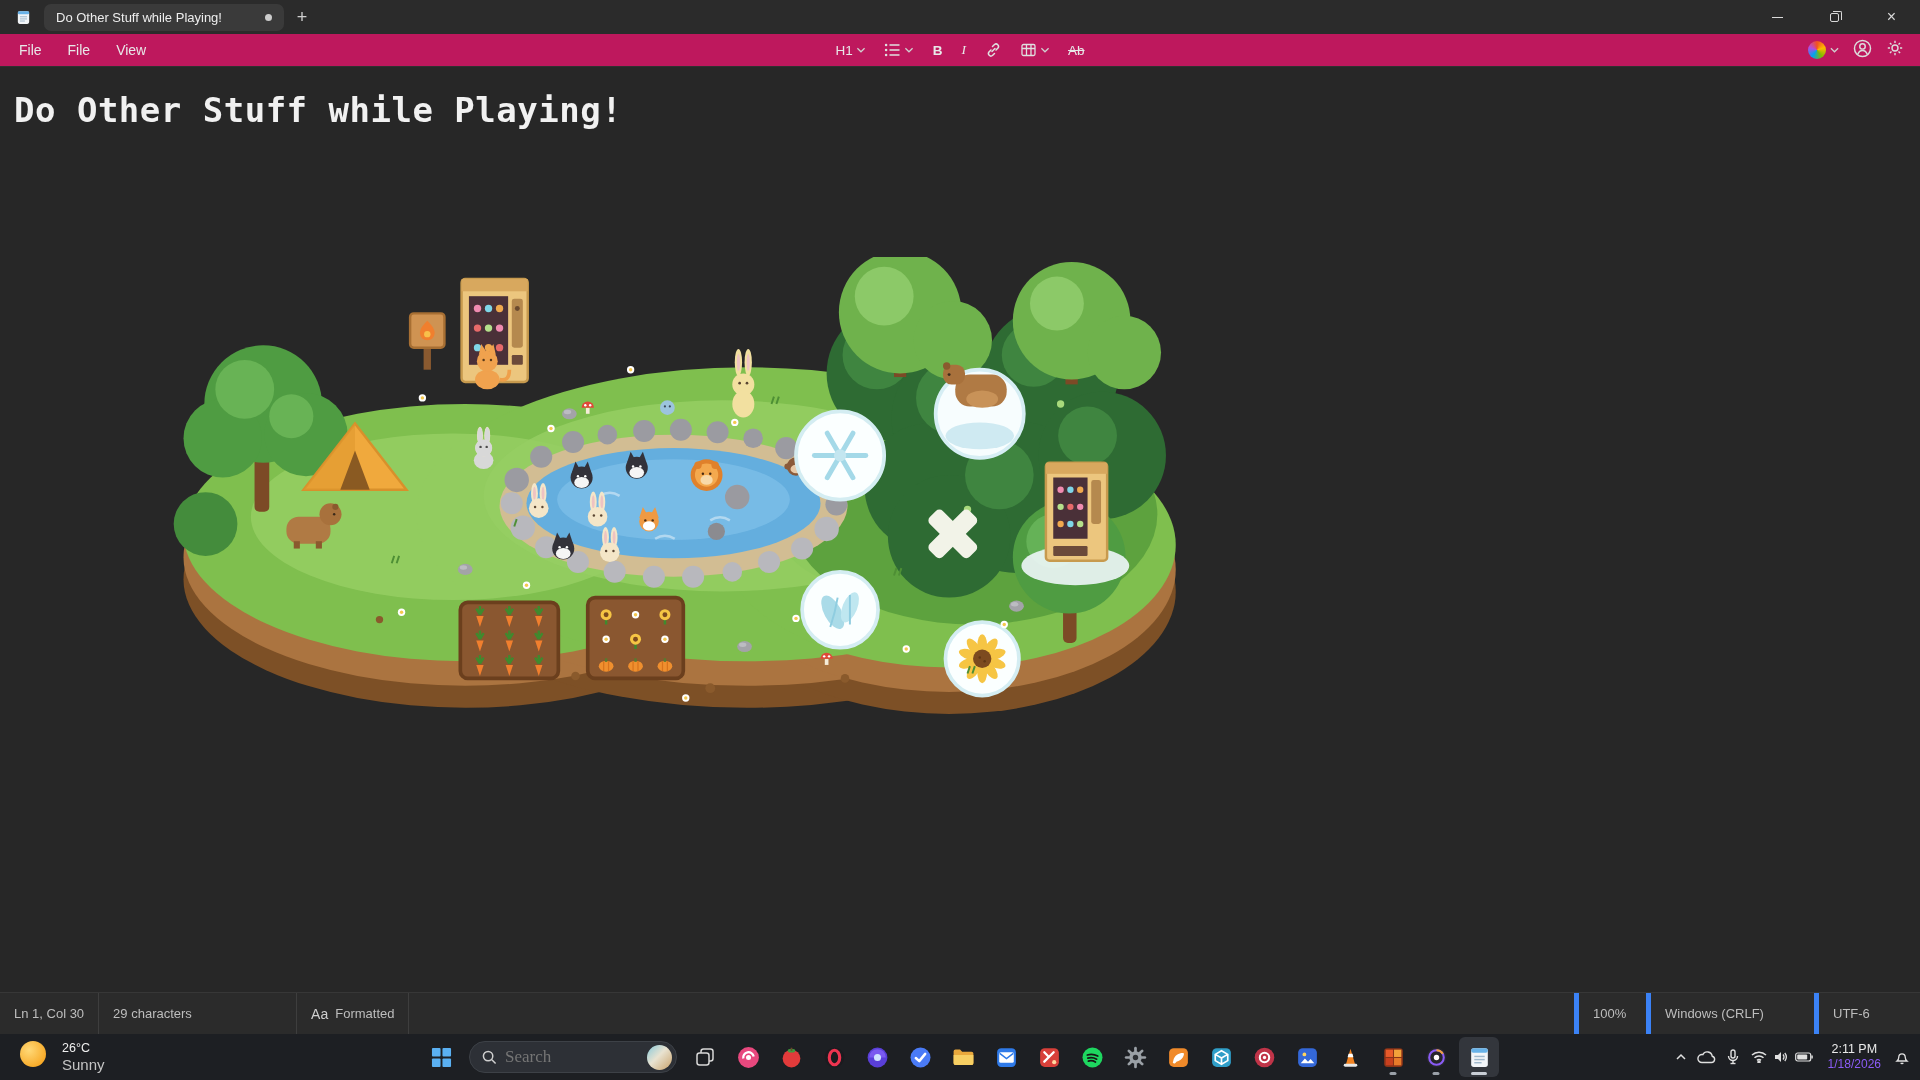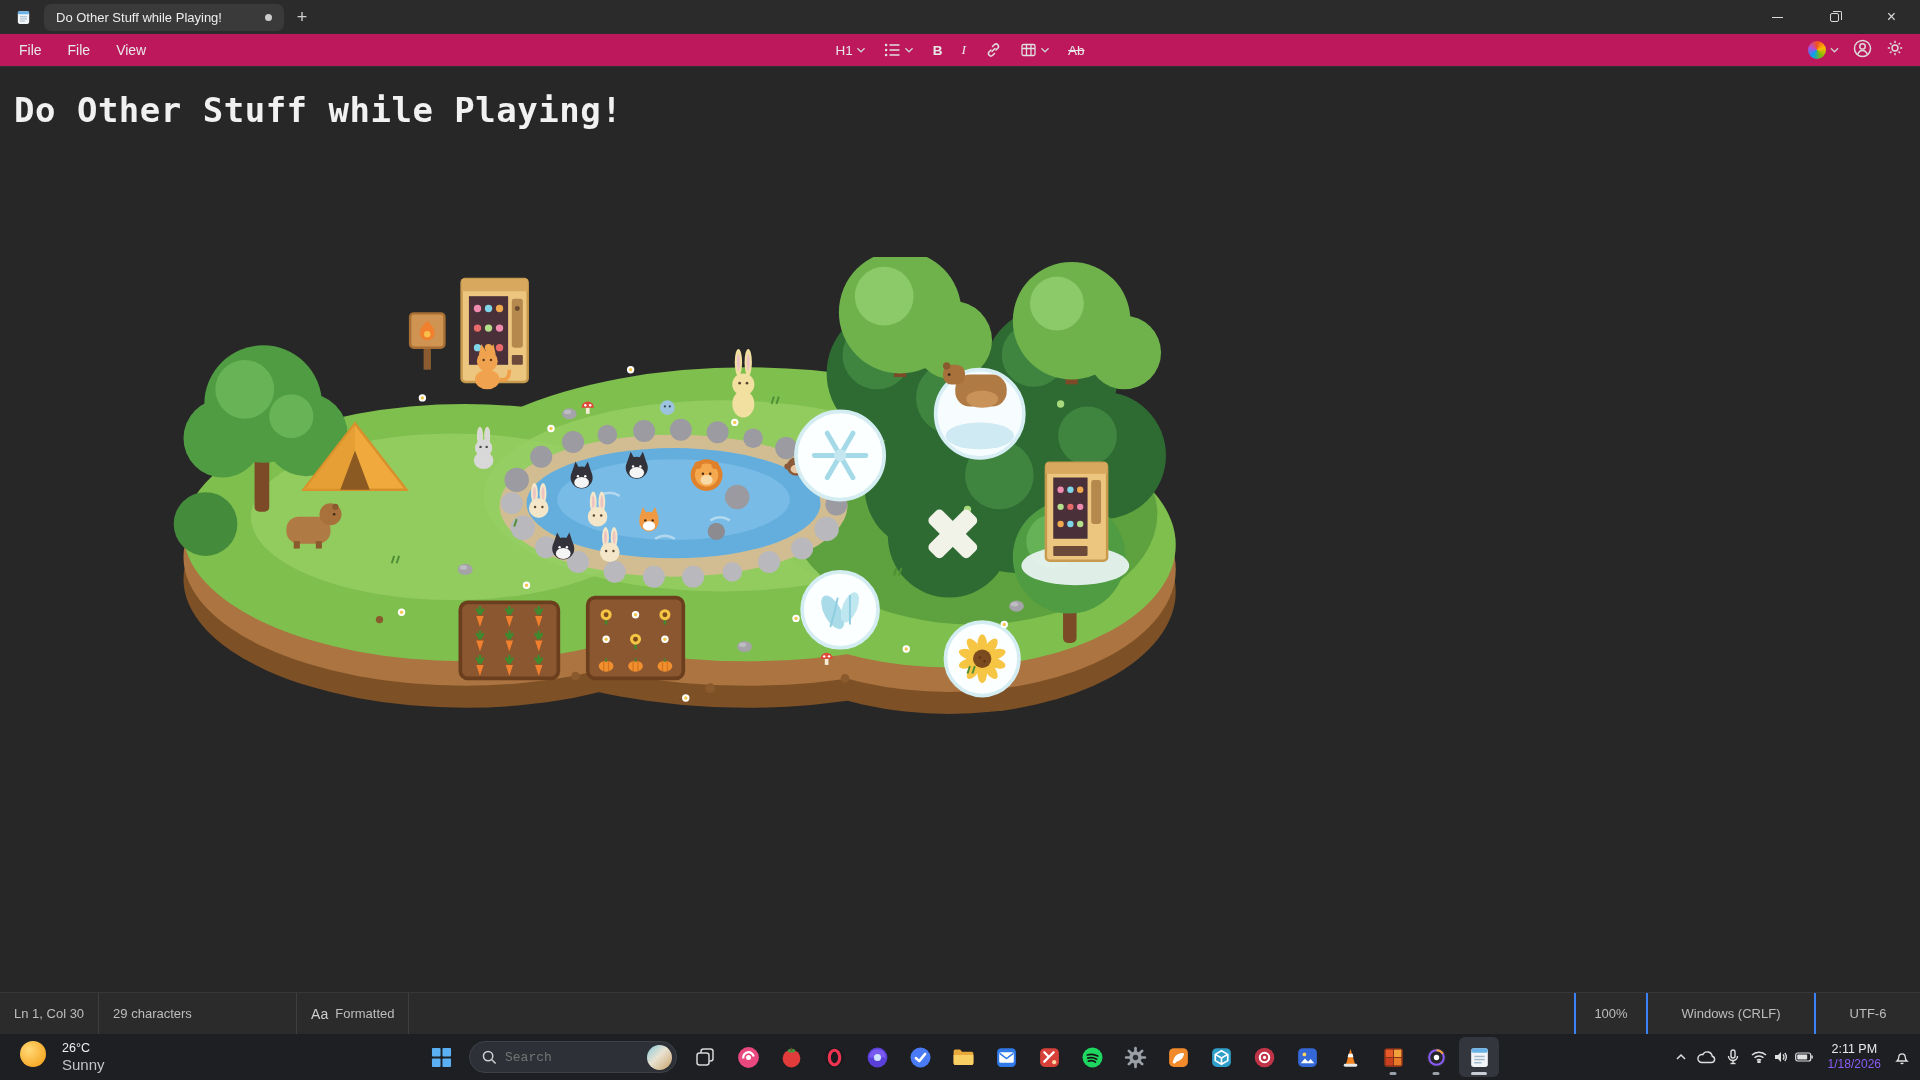--- a/index.html
+++ b/index.html
@@ -38,38 +38,38 @@
 
   
   .game{position:absolute;left:159px;top:257px;width:1029px;height:490px}
   .game svg{width:100%;height:100%;display:block}
 
   
   .statusbar{position:absolute;left:0;right:0;bottom:46px;height:42px;background:#2b2b2b;border-top:1px solid #373737;display:flex;align-items:stretch;font-size:13px;color:#bdbdbd}
   .sb-cell{display:flex;align-items:center;gap:7px;padding:0 14px;border-right:1px solid #3e3e3e}
   .sb-cell.wide{min-width:198px}
   .sb-right{margin-left:auto;display:flex}
-  .sb-right .sb-cell{border-right:none;border-left:2px solid #3b82f6;justify-content:center}
+  .sb-right .sb-cell{border-right:none;border-left:5px solid #3b82f6;justify-content:flex-start}
   .sb-cell.zoom{min-width:72px}.sb-cell.eol{min-width:168px}.sb-cell.enc{min-width:106px}
   .aa-icon{font-size:14px;color:#cfcfcf}
 
   
   .taskbar{position:absolute;left:0;right:0;bottom:0;height:46px;background:#1d1f23;display:flex;align-items:center}
   .weather{position:absolute;left:20px;display:flex;align-items:flex-start;gap:16px}
   .sun{width:26px;height:26px;border-radius:50%;background:radial-gradient(circle at 35% 35%,#ffd978,#f59a0c)}
   .weather-text{display:flex;flex-direction:column;line-height:1.2}
   .temp{font-size:12.5px;color:#efefef}
   .cond{font-size:15px;color:#c4c4c4}
   .tb-center{margin:0 auto;display:flex;align-items:center;gap:3px}
   .tile{width:40px;height:40px;border-radius:6px;display:flex;align-items:center;justify-content:center;position:relative;flex:none}
   .tile.focused{background:#33363c}
   .pill{position:absolute;bottom:2px;left:50%;transform:translateX(-50%);width:7px;height:3px;border-radius:2px;background:#9aa0a8}
   .tile.focused .pill{width:16px;background:#c9ced5}
   .search{width:208px;height:32px;border-radius:16px;background:#2d3036;border:1px solid #3d4147;display:flex;align-items:center;gap:8px;padding:0 4px 0 12px;margin:0 5px;flex:none}
-  .search input{flex:1;min-width:0;background:transparent;border:none;outline:none;color:#bef264;font-size:13px;font-family:Liberation Mono, monospace}
+  .search input{flex:1;min-width:0;background:transparent;border:none;outline:none;color:#bef264;font-size:17px;font-family:Liberation Serif, serif}
   .search-img{width:25px;height:25px;border-radius:50%;flex:none;background:linear-gradient(135deg,#86c8da 0%,#e9e3d1 45%,#c9a26a 100%)}
   .tray{position:absolute;right:6px;display:flex;align-items:center;gap:2px}
   .tray-ic{padding:5px 4px;display:flex;align-items:center;border-radius:4px}
   .tray-group{display:flex;align-items:center;gap:7px;padding:5px 6px;border-radius:4px}
   .clock{text-align:center;line-height:1.3;margin:12px 7px;font-size:12.5px;color:#eaeaea}
   .clock .date{font-size:12px;color:#8b5cf6}
 </style>
 </head>
 <body>
 

